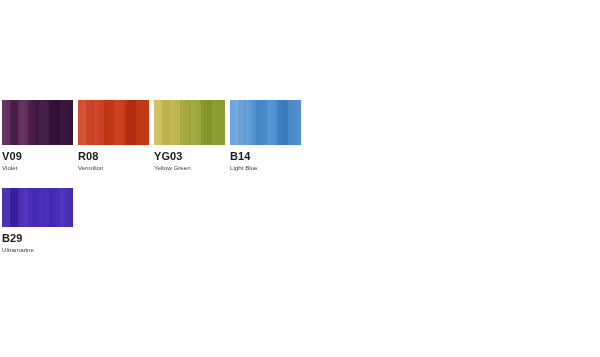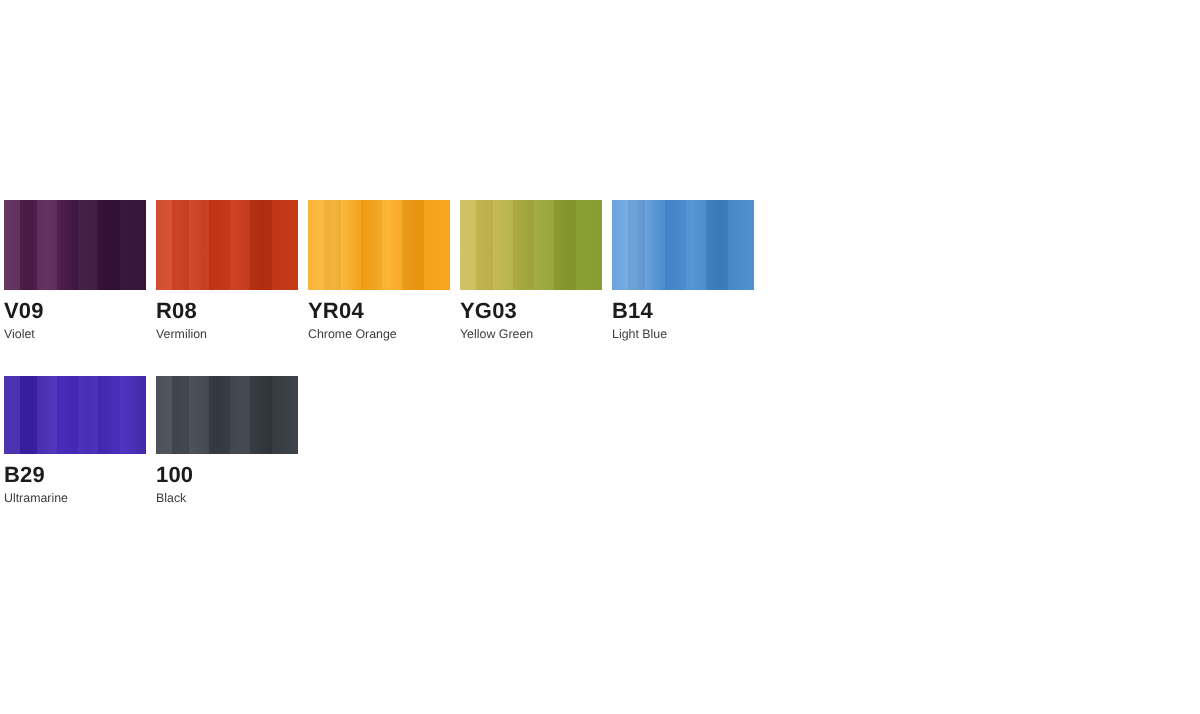--- a/index.html
+++ b/index.html
@@ -112,27 +112,20 @@
         <div class="swatch-name">Violet</div>
       </div>
       <div class="swatch-cell">
         <div class="swatch-chip" style="background: linear-gradient(to right, rgb(205, 60, 28) 0%, rgb(214, 72, 42) 16%, rgb(195, 52, 20) 34%, rgb(205, 59, 26) 54%, rgb(187, 47, 18) 74%, rgb(196, 51, 15) 100%);">
           <div class="stroke-texture"></div>
         </div>
         <div class="swatch-code">R08</div>
         <div class="swatch-name">Vermilion</div>
       </div>
       <div class="swatch-cell">
-        <div class="swatch-chip" style="background: linear-gradient(to right, rgb(249, 171, 34) 0%, rgb(252, 188, 66) 18%, rgb(245, 158, 18) 36%, rgb(251, 178, 46) 56%, rgb(244, 156, 16) 76%, rgb(249, 164, 26) 100%);">
-          <div class="stroke-texture"></div>
-        </div>
-        <div class="swatch-code">YR04</div>
-        <div class="swatch-name">Chrome Orange</div>
-      </div>
-      <div class="swatch-cell">
         <div class="swatch-chip" style="background: linear-gradient(to right, rgb(205, 190, 88) 0%, rgb(198, 185, 79) 18%, rgb(176, 176, 66) 38%, rgb(154, 166, 58) 58%, rgb(138, 156, 46) 78%, rgb(131, 154, 43) 100%);">
           <div class="stroke-texture"></div>
         </div>
         <div class="swatch-code">YG03</div>
         <div class="swatch-name">Yellow Green</div>
       </div>
       <div class="swatch-cell">
         <div class="swatch-chip" style="background: linear-gradient(to right, rgb(91, 154, 218) 0%, rgb(116, 170, 224) 16%, rgb(67, 134, 204) 36%, rgb(80, 146, 211) 56%, rgb(61, 128, 197) 76%, rgb(77, 142, 203) 100%);">
           <div class="stroke-texture"></div>
         </div>
@@ -141,22 +134,15 @@
       </div>
     </div>
   <div class="swatch-row" id="row-2">
       <div class="swatch-cell">
         <div class="swatch-chip" style="background: linear-gradient(to right, rgb(59, 32, 170) 0%, rgb(58, 31, 164) 20%, rgb(75, 46, 192) 40%, rgb(66, 38, 178) 60%, rgb(76, 49, 196) 80%, rgb(61, 34, 166) 100%);">
           <div class="stroke-texture"></div>
         </div>
         <div class="swatch-code">B29</div>
         <div class="swatch-name">Ultramarine</div>
       </div>
-      <div class="swatch-cell">
-        <div class="swatch-chip" style="background: linear-gradient(to right, rgb(60, 65, 74) 0%, rgb(70, 75, 84) 20%, rgb(53, 58, 66) 42%, rgb(62, 67, 75) 62%, rgb(49, 54, 61) 82%, rgb(57, 62, 69) 100%);">
-          <div class="stroke-texture"></div>
-        </div>
-        <div class="swatch-code">100</div>
-        <div class="swatch-name">Black</div>
-      </div>
     </div>
 
 </div>
 
 </body></html>

